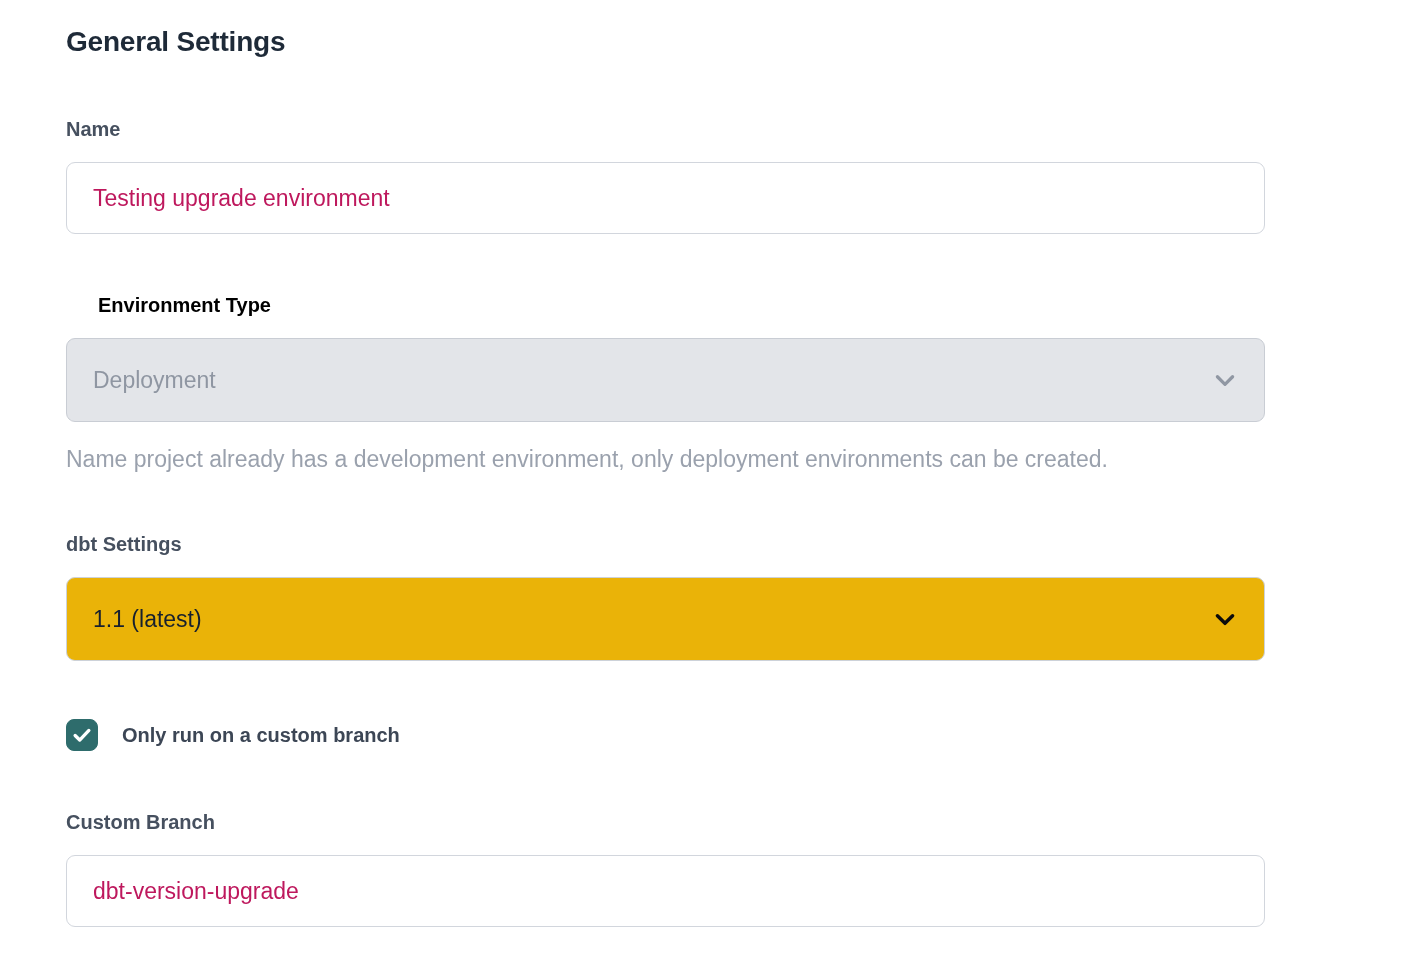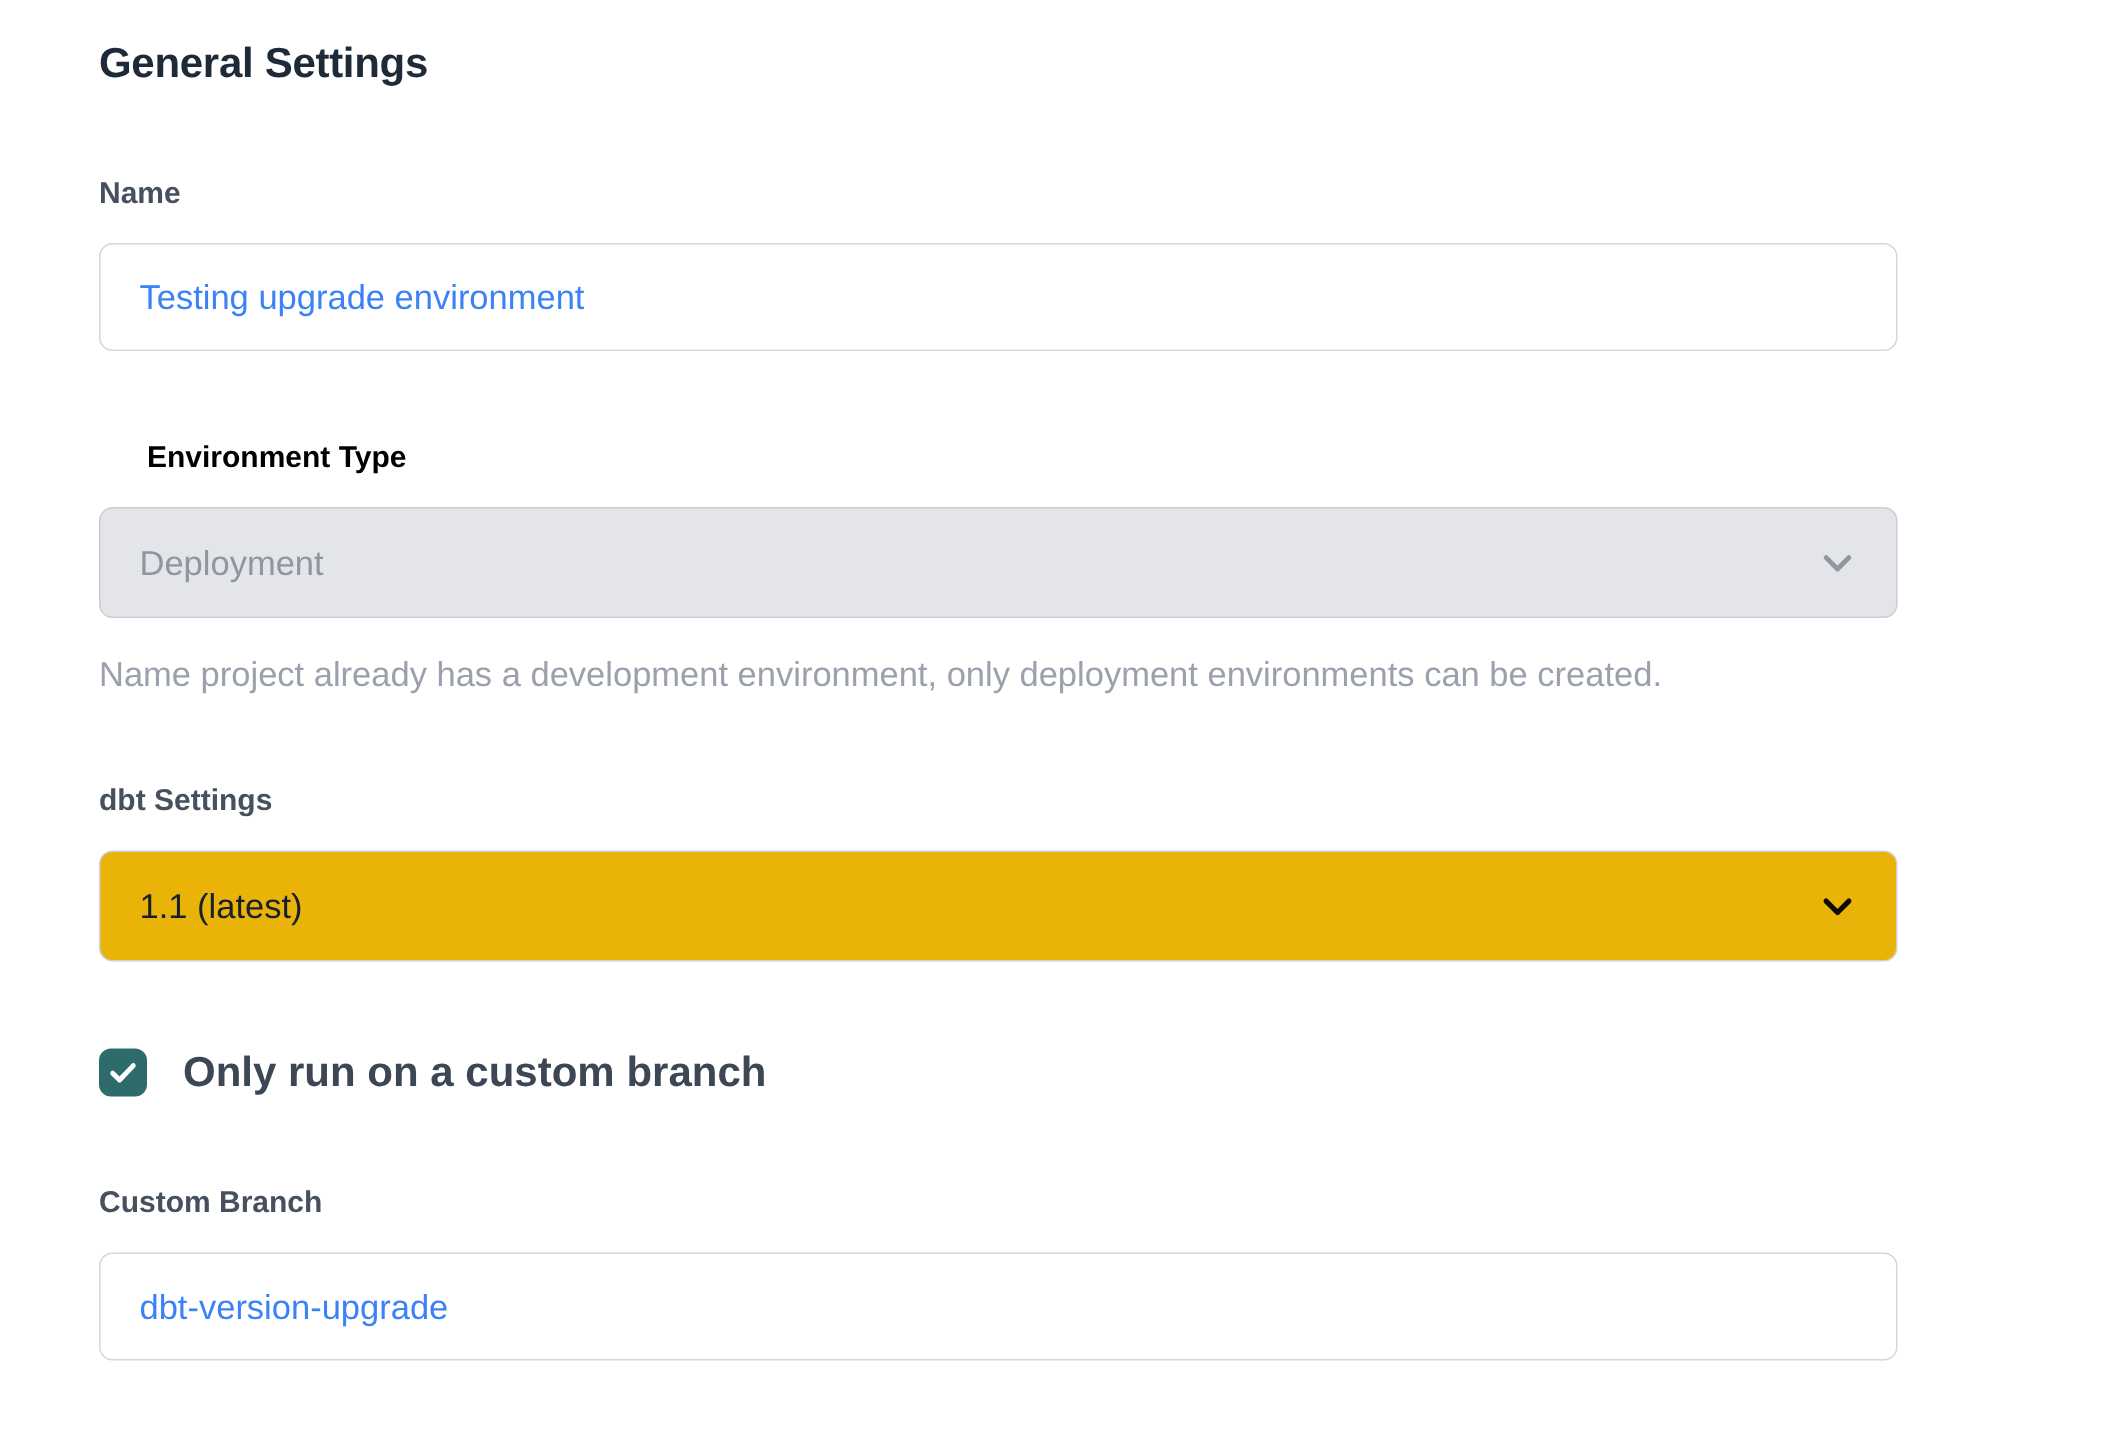--- a/index.html
+++ b/index.html
@@ -30,32 +30,32 @@
   }
   .field-label.muted { color: #000000; margin-left: 32px; }
   .text-input {
     display: block;
     width: 1199px;
     height: 72px;
     margin-top: 21px;
     padding: 0 26px;
     font-family: "Liberation Sans", sans-serif;
     font-size: 23px;
-    color: #3b82f6;
+    color: #be185d;
     background: #ffffff;
     border: 1px solid #d2d6dd;
     border-radius: 9px;
     outline: none;
   }
   .select-box {
     position: relative;
     display: flex;
     align-items: center;
     width: 1199px;
-    height: 74px;
+    height: 84px;
     margin-top: 21px;
     padding: 0 26px;
     font-size: 23px;
     border-radius: 9px;
     cursor: pointer;
   }
   .select-box.enabled {
     background: #eab308;
     border: 1px solid #cdd2d9;
     color: #17202e;
@@ -97,21 +97,21 @@
     flex: 0 0 auto;
   }
   .checkbox.checked {
     background: #2e6c6c;
     border-color: #2e6c6c;
   }
   .checkbox svg { display: none; }
   .checkbox.checked svg { display: block; }
   .checkbox-label {
     margin-left: 24px;
-    font-size: 28px;
+    font-size: 20px;
     font-weight: 700;
     color: #3c4655;
     cursor: pointer;
   }
 </style>
 </head>
 <body>
 
 <div class="page">
 

